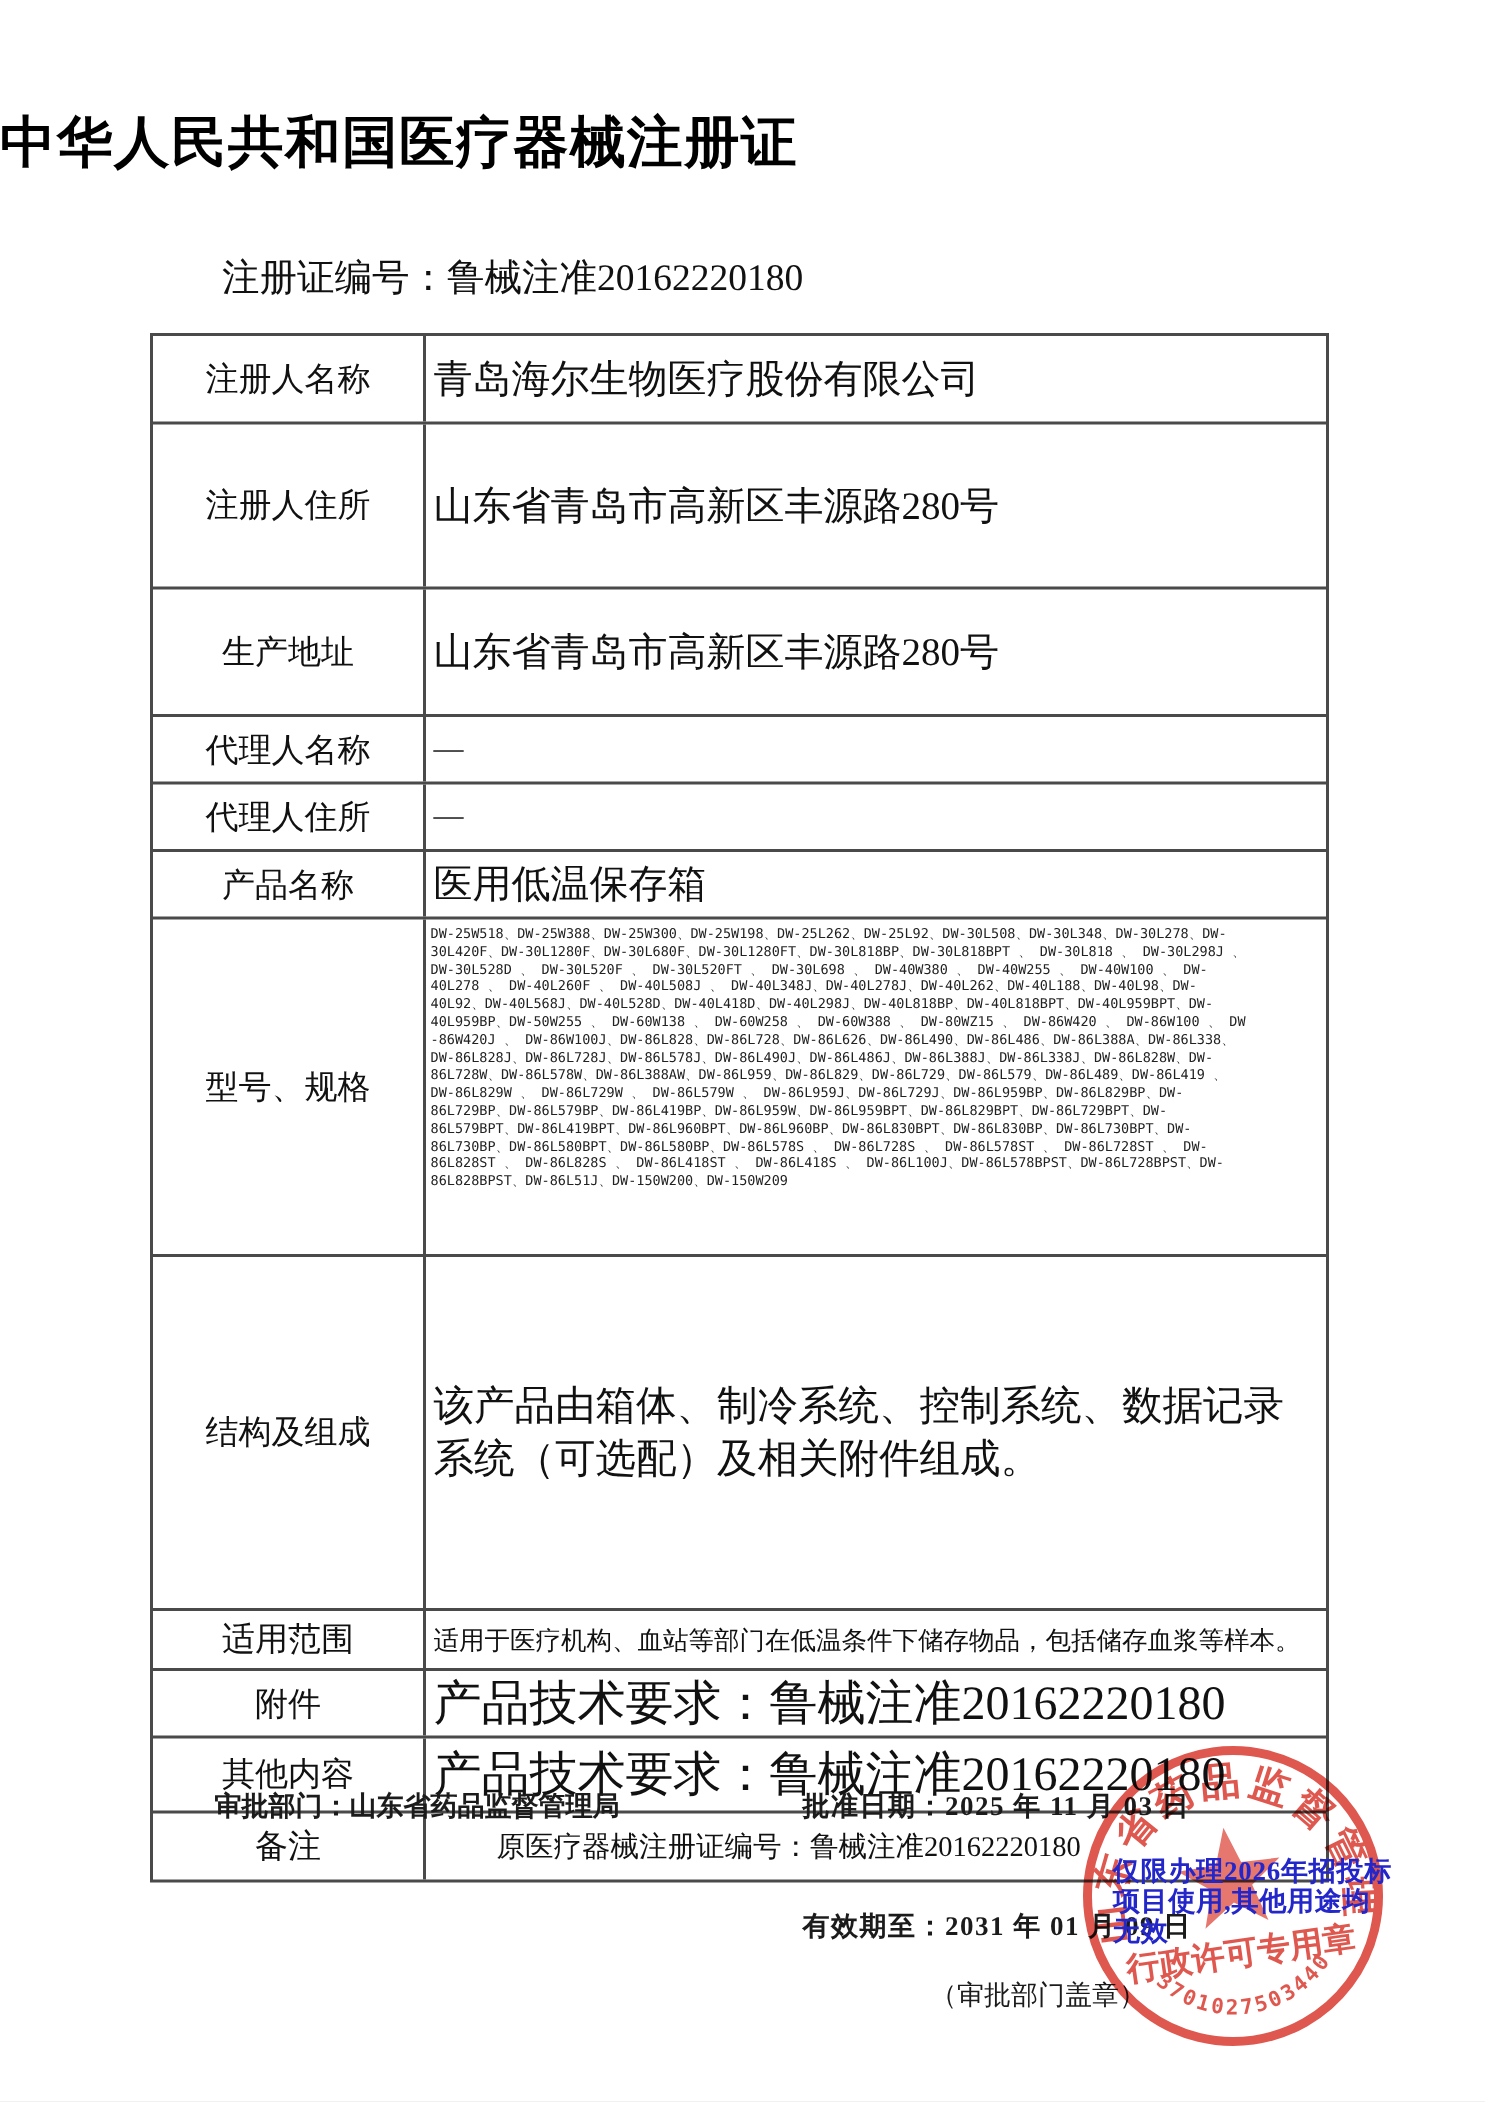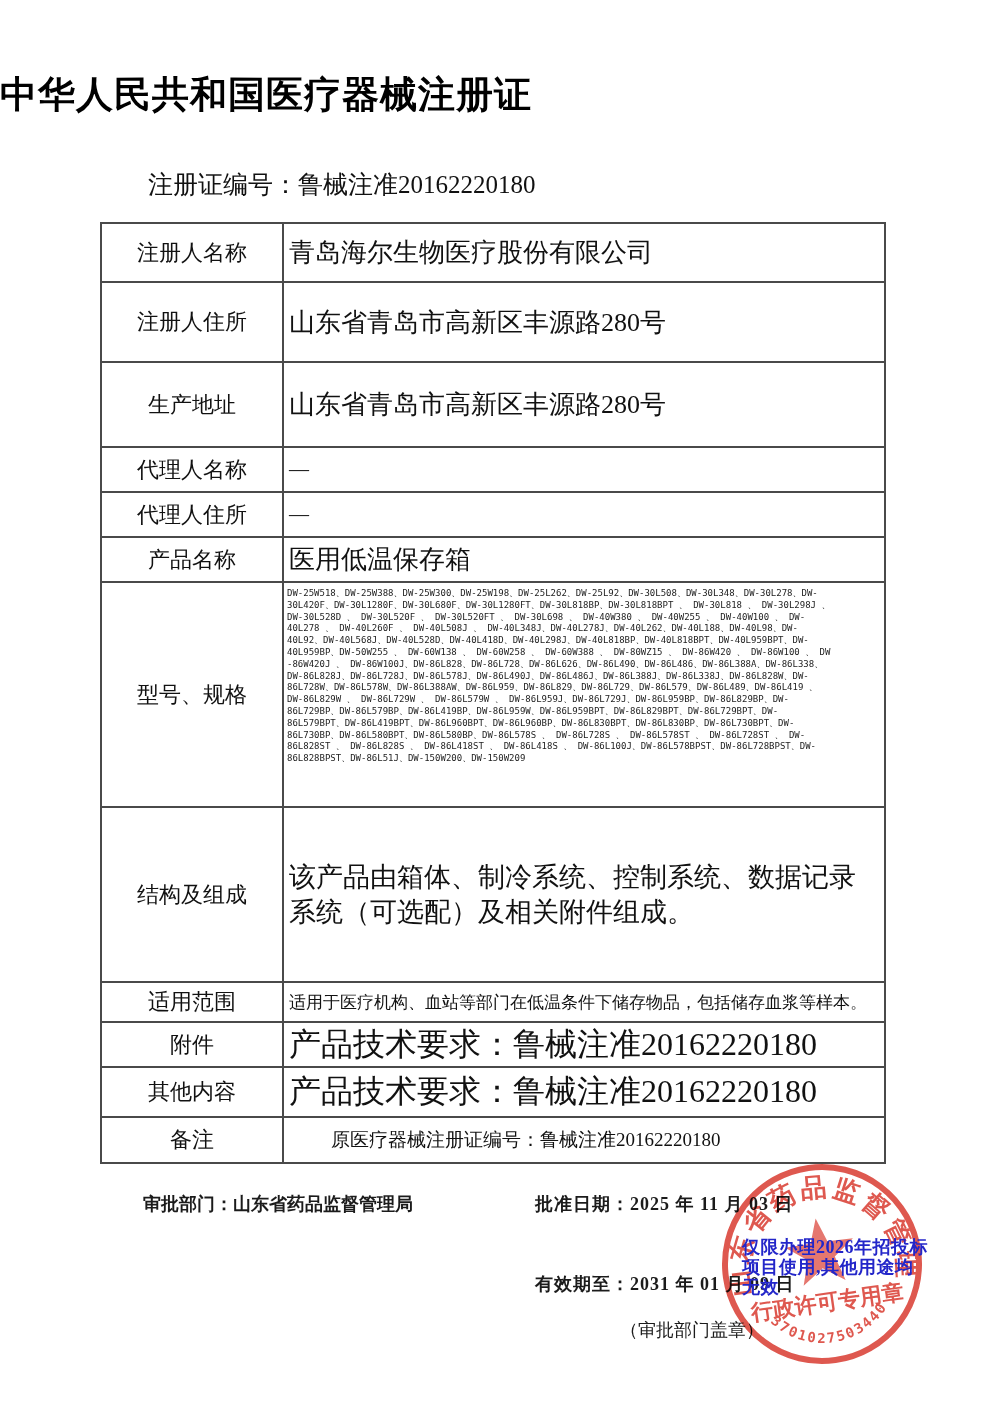--- a/index.html
+++ b/index.html
@@ -36,22 +36,22 @@
     display:flex; align-items:center; justify-content:center;
     font-size:22px; color:#111;
   }
   .t-value {
     flex:1 1 auto;
     display:flex; align-items:center;
     padding-left:5px;
     font-size:26px; color:#111;
     overflow:hidden;
   }
-  .h59{height:59px}.h90{height:80px}.h85{height:85px}.h45{height:45px}
-  .h225{height:225px}.h186{height:175px}.h40{height:40px}.h50{height:50px}.h44{height:44px}
+  .h59{height:59px}.h90{height:110px}.h85{height:85px}.h45{height:45px}
+  .h225{height:225px}.h186{height:236px}.h40{height:40px}.h50{height:50px}.h44{height:44px}
   .v-dash { font-size:20px; }
   .v-models {
     display:block; padding:5px 2px 0 3px;
     font-family:"DejaVu Sans Mono", monospace;
     font-size:9px; line-height:11.8px; letter-spacing:0;
     white-space:nowrap; color:#222;
   }
   .v-structure { font-size:27px; line-height:35px; padding-right:6px; }
   .v-scope { font-size:17px; }
   .v-big { font-size:32px; }

